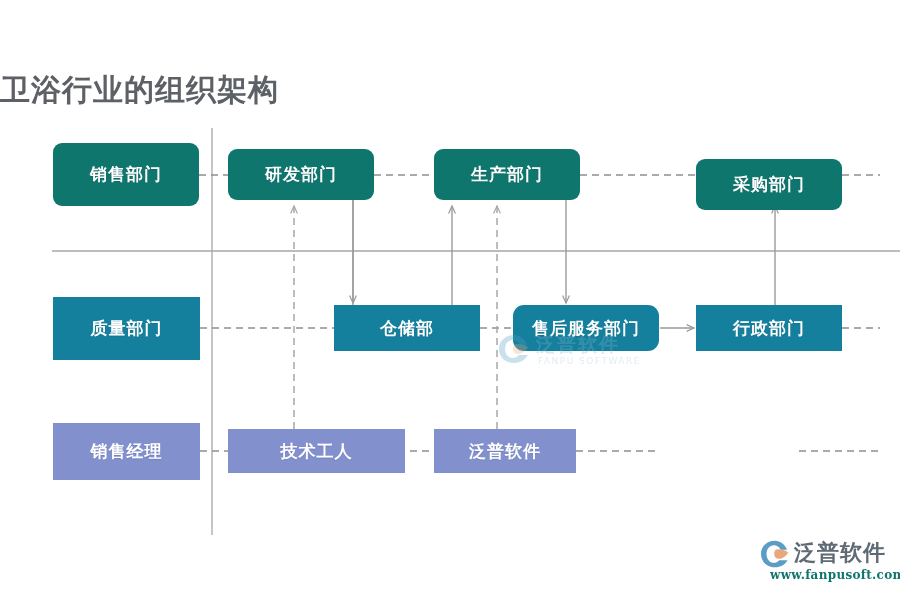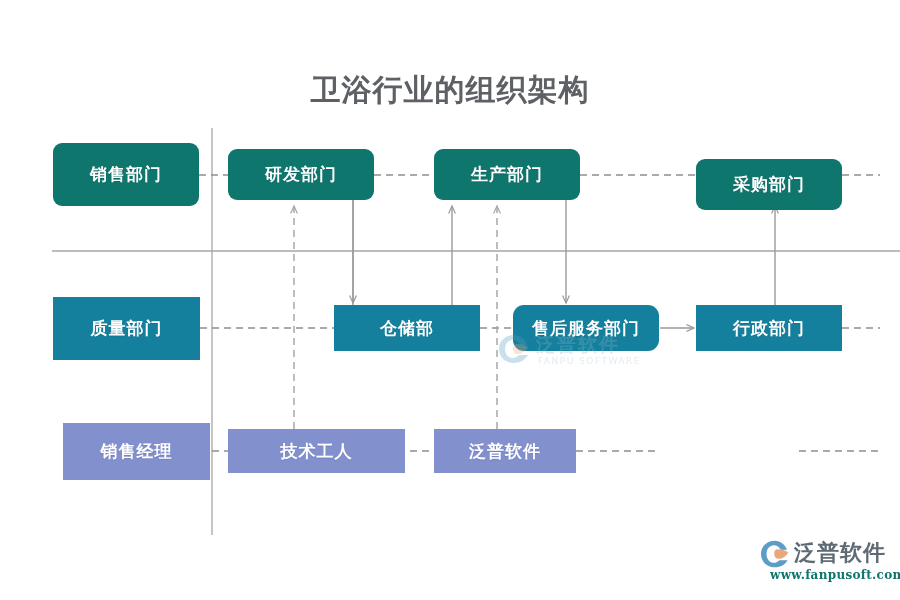--- a/index.html
+++ b/index.html
@@ -19,21 +19,21 @@
     height: 600px;
     background: #ffffff;
   }
 
   
   #chart-title {
     position: absolute;
     left: 0;
     top: 70px;
     width: 900px;
-    text-align: center;
+    text-align: left;
     font-size: 30px;
     font-weight: bold;
     color: #5d6165;
     letter-spacing: 1px;
     white-space: nowrap;
   }
 
   
   #connectors {
     position: absolute;
@@ -224,21 +224,21 @@
   </div>
 
   <div class="node lvl-unit" style="left:513px; top:305px; width:146px; height:46px;border-radius:11px;">
     <span>售后服务部门</span>
   </div>
 
   <div class="node lvl-unit" style="left:696px; top:305px; width:146px; height:46px;">
     <span>行政部门</span>
   </div>
 
-  <div class="node lvl-staff" style="left:63px; top:423px; width:147px; height:57px;">
+  <div class="node lvl-staff" style="left:53px; top:423px; width:147px; height:57px;">
     <span>销售经理</span>
   </div>
 
   <div class="node lvl-staff" style="left:228px; top:429px; width:177px; height:44px;">
     <span>技术工人</span>
   </div>
 
   <div class="node lvl-staff" style="left:434px; top:429px; width:142px; height:44px;">
     <span>泛普软件</span>
   </div>

